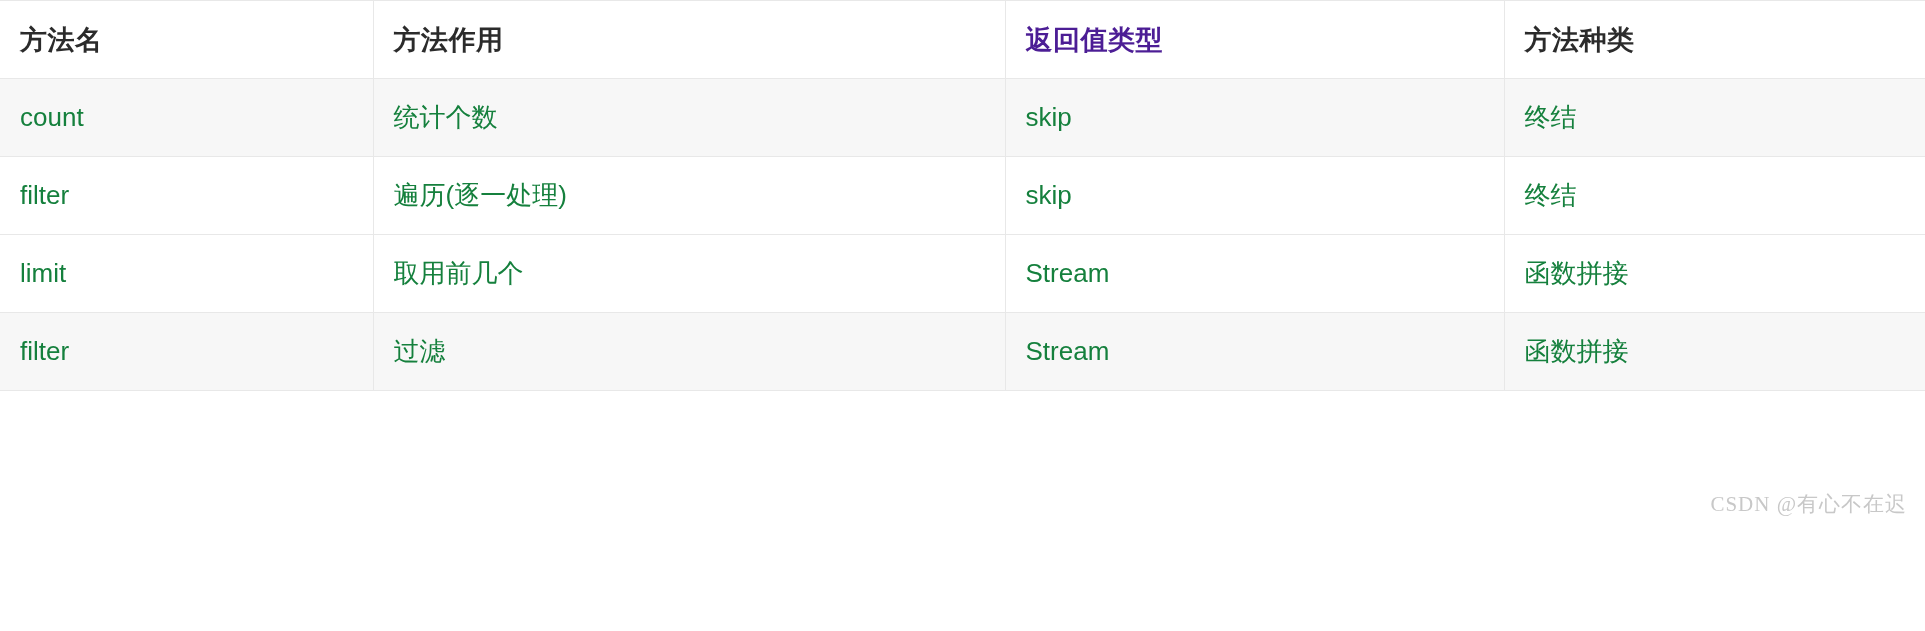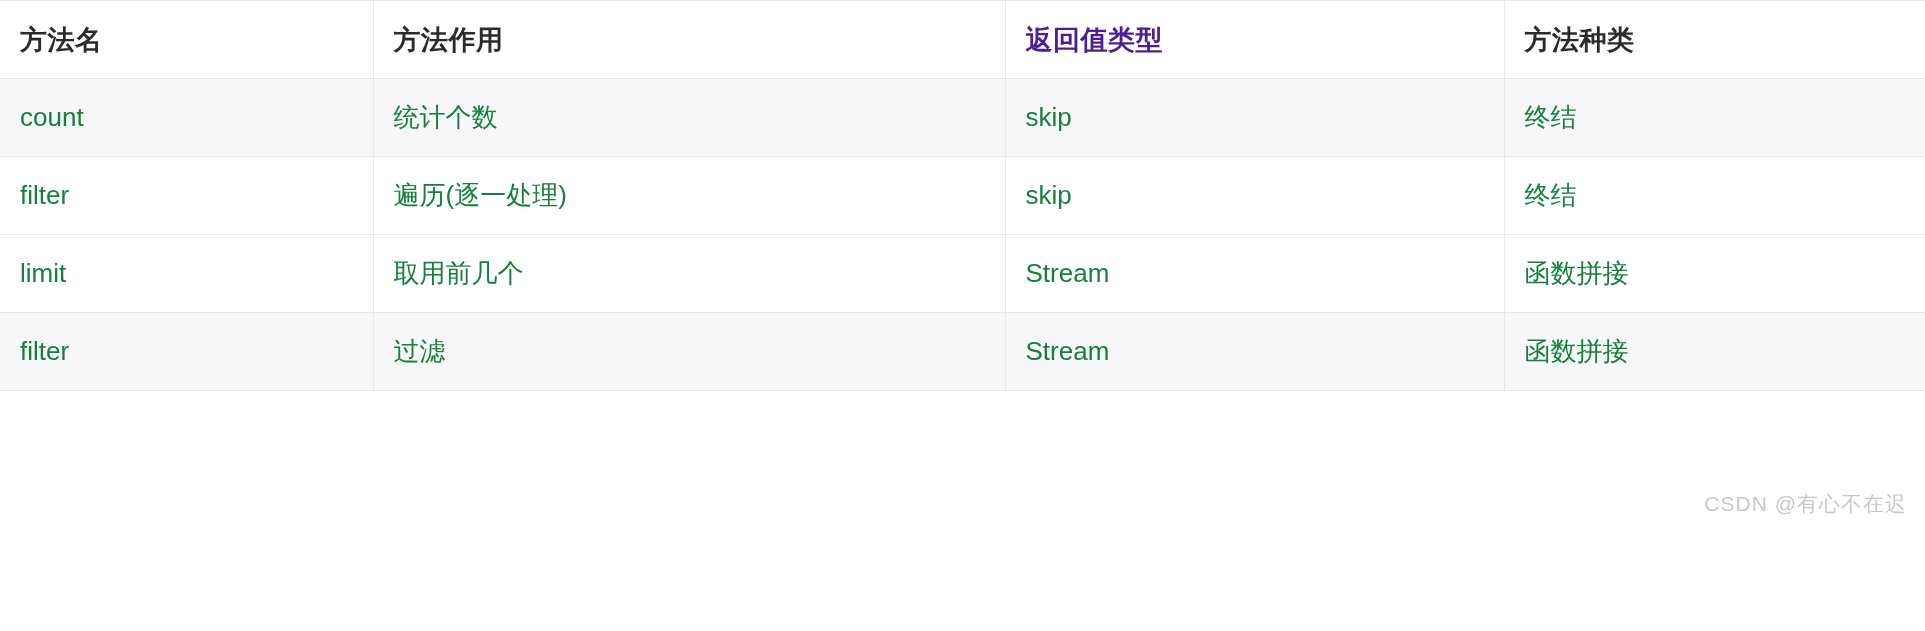--- a/index.html
+++ b/index.html
@@ -68,21 +68,21 @@
   }
   .watermark {
     position: absolute;
     right: 18px;
     bottom: 8px;
     font-size: 21px;
     color: #c8c8c8;
     letter-spacing: 1px;
     white-space: nowrap;
     pointer-events: none;
-    font-family: Liberation Sans, sans-serif;
+    font-family: Liberation Serif, serif;
   }
 </style>
 </head>
 <body>
 
 <div class="page">
 
   <table class="method-table">
     <colgroup>
       <col class="c1">

